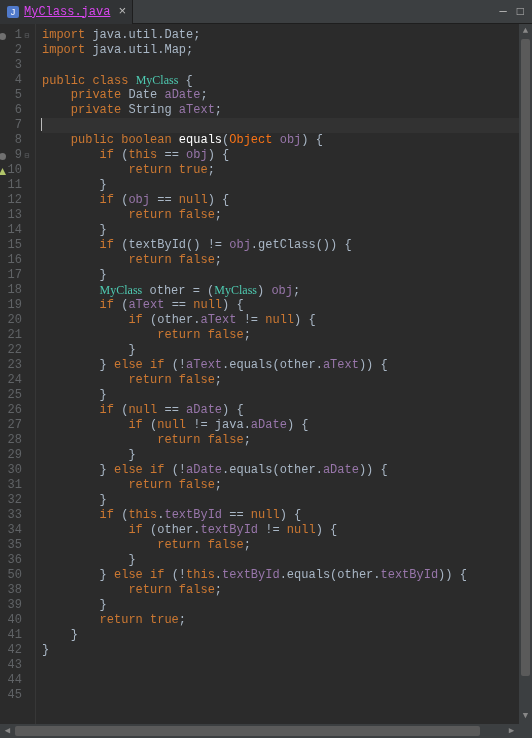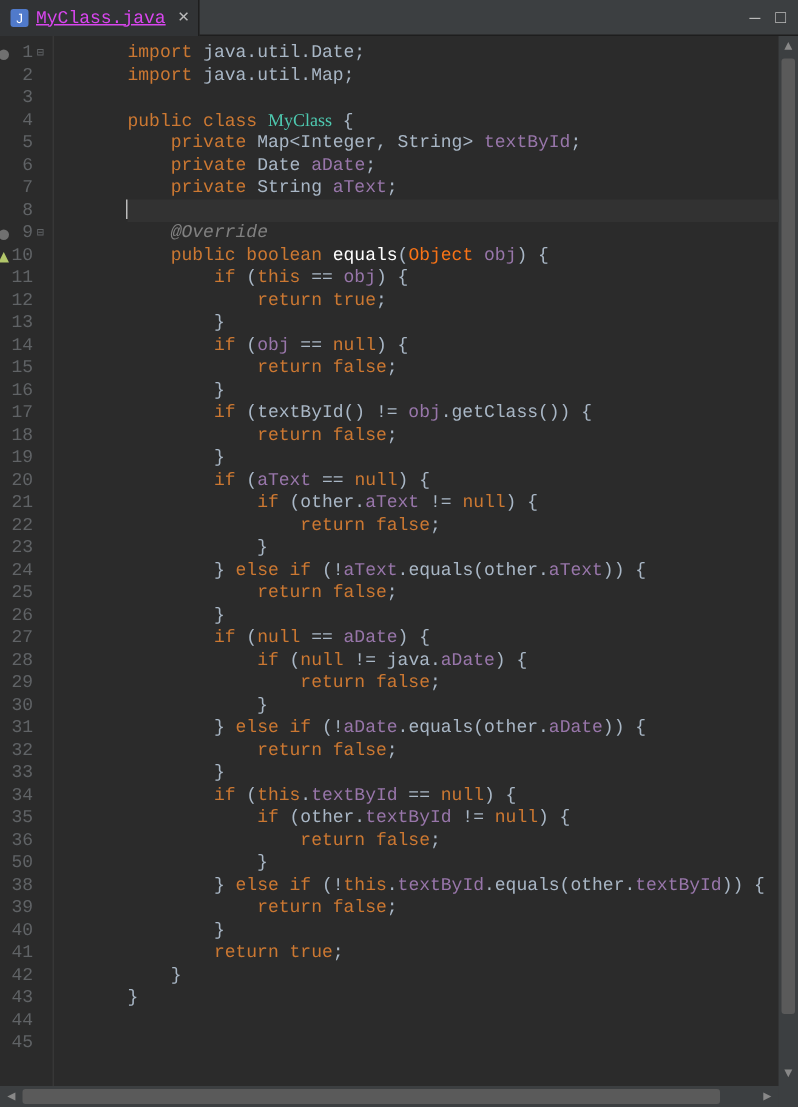--- a/index.html
+++ b/index.html
@@ -73,21 +73,20 @@
     left: -2px;
     top: 3px;
     width: 9px;
     height: 9px;
   }
   .code-area {
     flex: 1;
     padding: 4px 0 4px 6px;
     overflow: hidden;
     position: relative;
-    margin-left: 43px;
   }
   .code-line {
     height: 15px;
     line-height: 15px;
     white-space: pre;
     position: relative;
   }
   .cursor-line-highlight {
     position: absolute;
     left: 0;
@@ -380,35 +379,34 @@
       <div class="gutter-line">
         <span>45</span>
         <span class="fold"></span>
       </div>
     </div>
   <div class="code-area" id="code-area">
       <div class="code-line"><span class="content"><span class="kw">import</span><span class="punct"> java.util.Date;</span></span></div>
       <div class="code-line"><span class="content"><span class="kw">import</span><span class="punct"> java.util.Map;</span></span></div>
       <div class="code-line"><span class="content"></span></div>
       <div class="code-line"><span class="content"><span class="kw">public class </span><span class="cls">MyClass</span><span class="punct"> {</span></span></div>
-      <div class="code-line"><span class="content"><span class="punct">    </span><span class="kw">private</span><span class="punct"> Map&lt;Integer, String&gt; </span><span class="id">textById</span><span class="punct">;</span></span></div>
       <div class="code-line"><span class="content"><span class="punct">    </span><span class="kw">private</span><span class="punct"> Date </span><span class="id">aDate</span><span class="punct">;</span></span></div>
       <div class="code-line"><span class="content"><span class="punct">    </span><span class="kw">private</span><span class="punct"> String </span><span class="id">aText</span><span class="punct">;</span></span></div>
       <div class="code-line"><div class="cursor-line-highlight"></div><span class="content"><span class="caret"></span></span></div>
-      <div class="code-line"><span class="content"><span class="punct">    </span><span class="comment-annotation">@Override</span></span></div>
       <div class="code-line"><span class="content"><span class="punct">    </span><span class="kw">public boolean </span><span class="method">equals</span><span class="punct">(</span><span class="type">Object </span><span class="id">obj</span><span class="punct">) {</span></span></div>
       <div class="code-line"><span class="content"><span class="punct">        </span><span class="kw">if</span><span class="punct"> (</span><span class="kw">this</span><span class="punct"> == </span><span class="id">obj</span><span class="punct">) {</span></span></div>
       <div class="code-line"><span class="content"><span class="punct">            </span><span class="kw">return true</span><span class="punct">;</span></span></div>
       <div class="code-line"><span class="content"><span class="punct">        }</span></span></div>
       <div class="code-line"><span class="content"><span class="punct">        </span><span class="kw">if</span><span class="punct"> (</span><span class="id">obj</span><span class="punct"> == </span><span class="kw">null</span><span class="punct">) {</span></span></div>
       <div class="code-line"><span class="content"><span class="punct">            </span><span class="kw">return false</span><span class="punct">;</span></span></div>
       <div class="code-line"><span class="content"><span class="punct">        }</span></span></div>
       <div class="code-line"><span class="content"><span class="punct">        </span><span class="kw">if</span><span class="punct"> (textById() != </span><span class="id">obj</span><span class="punct">.getClass()) {</span></span></div>
       <div class="code-line"><span class="content"><span class="punct">            </span><span class="kw">return false</span><span class="punct">;</span></span></div>
       <div class="code-line"><span class="content"><span class="punct">        }</span></span></div>
+      <div class="code-line"><span class="content"><span class="punct">        </span><span class="cls">MyClass</span><span class="punct"> other = (</span><span class="cls">MyClass</span><span class="punct">) </span><span class="id">obj</span><span class="punct">;</span></span></div>
       <div class="code-line"><span class="content"><span class="punct">        </span><span class="kw">if</span><span class="punct"> (</span><span class="id">aText</span><span class="punct"> == </span><span class="kw">null</span><span class="punct">) {</span></span></div>
       <div class="code-line"><span class="content"><span class="punct">            </span><span class="kw">if</span><span class="punct"> (other.</span><span class="id">aText</span><span class="punct"> != </span><span class="kw">null</span><span class="punct">) {</span></span></div>
       <div class="code-line"><span class="content"><span class="punct">                </span><span class="kw">return false</span><span class="punct">;</span></span></div>
       <div class="code-line"><span class="content"><span class="punct">            }</span></span></div>
       <div class="code-line"><span class="content"><span class="punct">        } </span><span class="kw">else if</span><span class="punct"> (!</span><span class="id">aText</span><span class="punct">.equals(other.</span><span class="id">aText</span><span class="punct">)) {</span></span></div>
       <div class="code-line"><span class="content"><span class="punct">            </span><span class="kw">return false</span><span class="punct">;</span></span></div>
       <div class="code-line"><span class="content"><span class="punct">        }</span></span></div>
       <div class="code-line"><span class="content"><span class="punct">        </span><span class="kw">if</span><span class="punct"> (</span><span class="kw">null</span><span class="punct"> == </span><span class="id">aDate</span><span class="punct">) {</span></span></div>
       <div class="code-line"><span class="content"><span class="punct">            </span><span class="kw">if</span><span class="punct"> (</span><span class="kw">null</span><span class="punct"> != java.</span><span class="id">aDate</span><span class="punct">) {</span></span></div>
       <div class="code-line"><span class="content"><span class="punct">                </span><span class="kw">return false</span><span class="punct">;</span></span></div>

